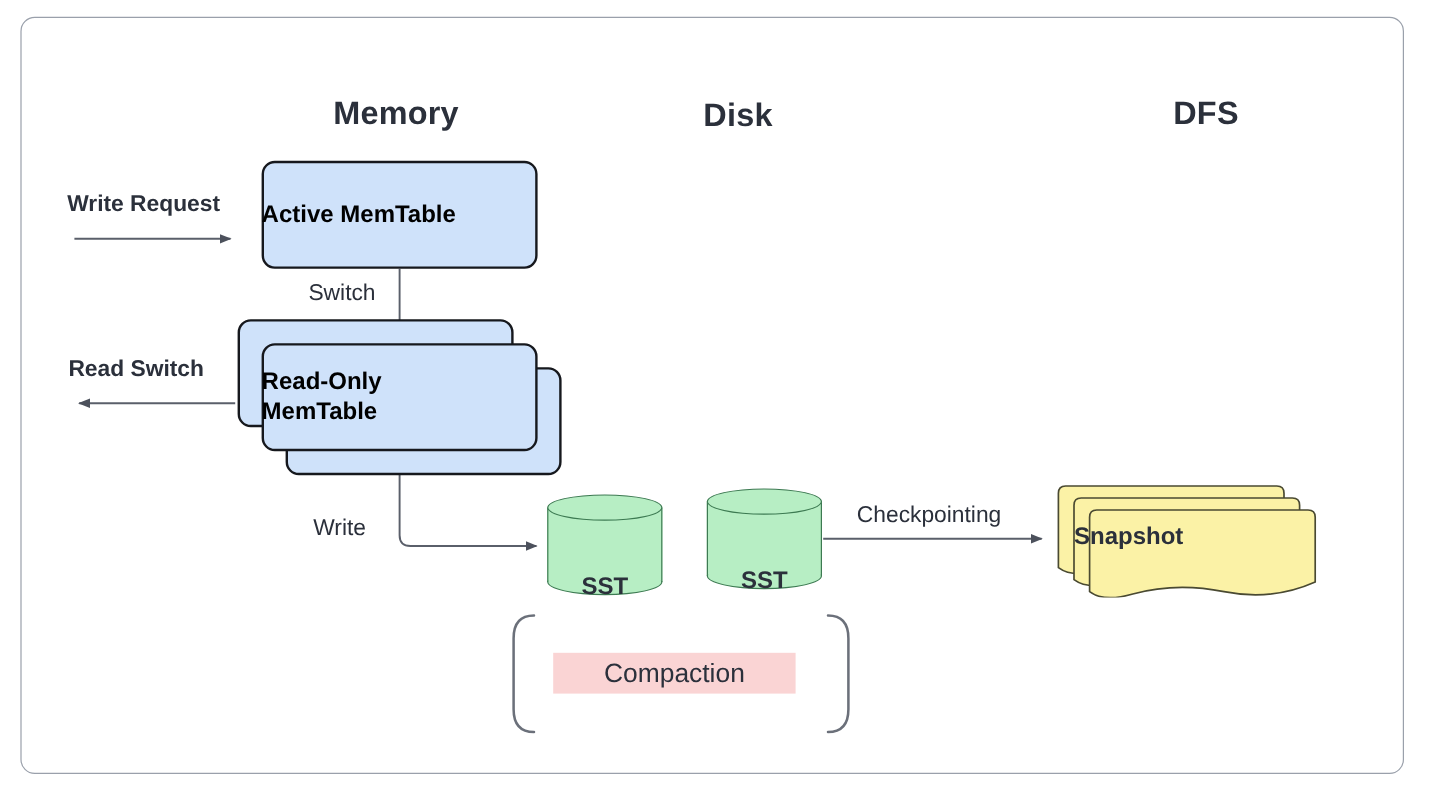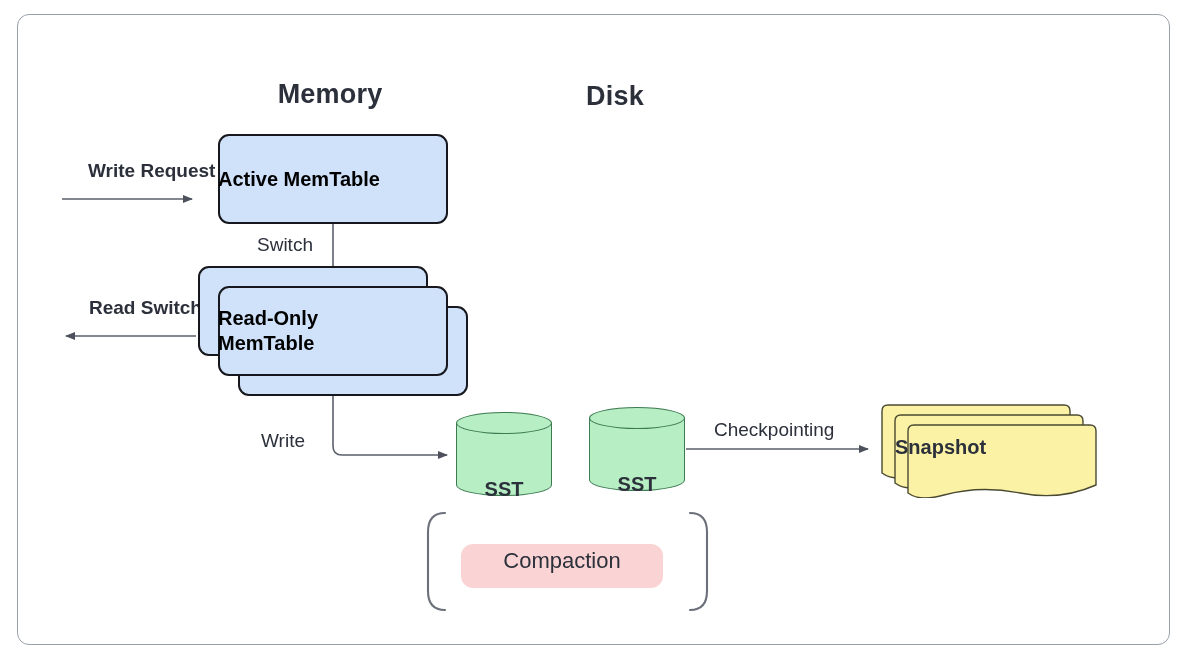--- a/index.html
+++ b/index.html
@@ -41,21 +41,20 @@
   #header-disk   { left: 515px; top: 81px; width: 200px; }
   #header-dfs    { left: 905px; top: 79px; width: 200px; }
 
   
   .req-label {
     position: absolute;
     font-size: 19px;
     font-weight: bold;
     color: #2b303b;
     white-space: nowrap;
-    margin-left: 32px;
   }
   #label-write-request { left: 56px; top: 160px; }
   #label-read-request  { left: 57px; top: 297px; }
 
   
   .edge-label {
     position: absolute;
     font-size: 19px;
     color: #2b303b;
     white-space: nowrap;
@@ -154,23 +153,23 @@
     font-weight: bold;
     color: #2b303b;
   }
 
   
   #label-compaction {
     position: absolute;
     left: 461px;
     top: 544px;
     width: 202px;
-    height: 44px;
+    height: 34px;
     background: #fad4d4;
-    border-radius: 12px;
+    border-radius: 0;
     font-size: 22px;
     color: #2b303b;
     text-align: center;
     line-height: 34px;
   }
 
   
   #overlay {
     position: absolute;
     left: 0; top: 0;
@@ -180,20 +179,21 @@
 </style>
 </head>
 <body>
 
 <div id="canvas">
 
   <div id="frame"></div>
 
   <div class="col-header" id="header-disk">Disk</div>
   <div class="col-header" id="header-memory">Memory</div>
+  <div class="col-header" id="header-dfs">DFS</div>
 
   <svg id="overlay" viewBox="0 0 1200 671" xmlns="http://www.w3.org/2000/svg">
     <defs>
       <marker id="arrowR" markerWidth="10" markerHeight="10" refX="9" refY="4" orient="auto" markerUnits="userSpaceOnUse">
         <path d="M0,0 L10,4 L0,8 z" fill="#4c515c"></path>
       </marker>
       <marker id="arrowL" markerWidth="10" markerHeight="10" refX="9" refY="4" orient="auto" markerUnits="userSpaceOnUse">
         <path d="M0,0 L10,4 L0,8 z" fill="#4c515c"></path>
       </marker>
       <marker id="arrowD" markerWidth="10" markerHeight="10" refX="9" refY="4" orient="auto" markerUnits="userSpaceOnUse">

